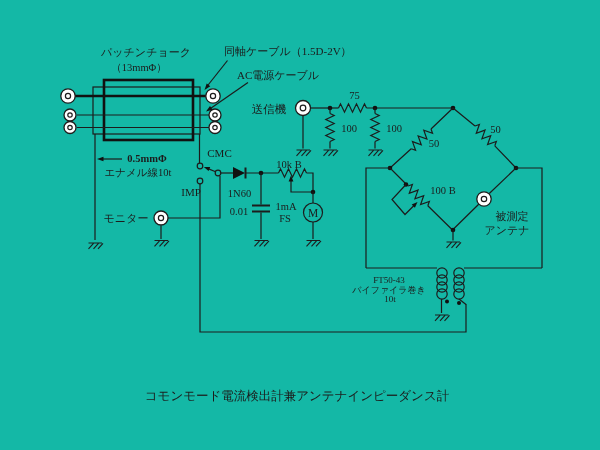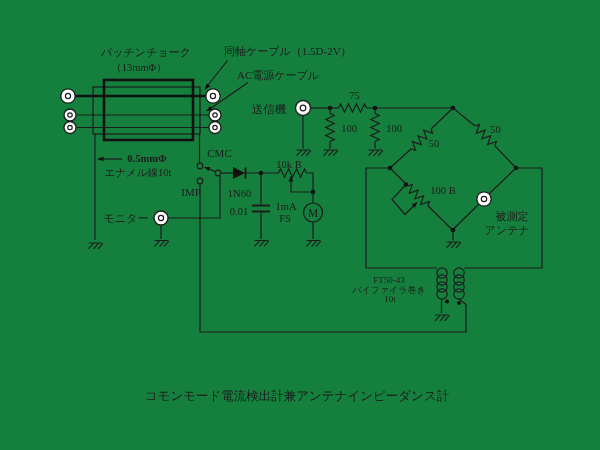--- a/index.html
+++ b/index.html
@@ -1,16 +1,16 @@
 <!DOCTYPE html>
 <html><head>
 <meta charset="utf-8">
 <style>
   html,body{margin:0;padding:0;background:#fff;}
-  .canvas{position:relative;width:600px;height:450px;background:#15803d;overflow:hidden;
+  .canvas{position:relative;width:600px;height:450px;background:#14b8a6;overflow:hidden;
           font-family:"Liberation Serif", serif;}
   svg{display:block;}
   svg text{font-family:"Liberation Serif", serif;fill:#1c1c1c;}
   svg text.cap{font-family:"Liberation Sans", sans-serif;}
   .wire{stroke:#1c1c1c;stroke-width:1.2;fill:none;}
   .thick{stroke:#111;stroke-width:2.6;fill:none;}
   .comp{stroke:#1c1c1c;stroke-width:1.2;fill:none;}
   .conn-o{stroke:#1c1c1c;stroke-width:1.3;fill:#fff;}
   .conn-i{stroke:#1c1c1c;stroke-width:1.2;fill:#fff;}
   .dot{fill:#111;stroke:none;}

